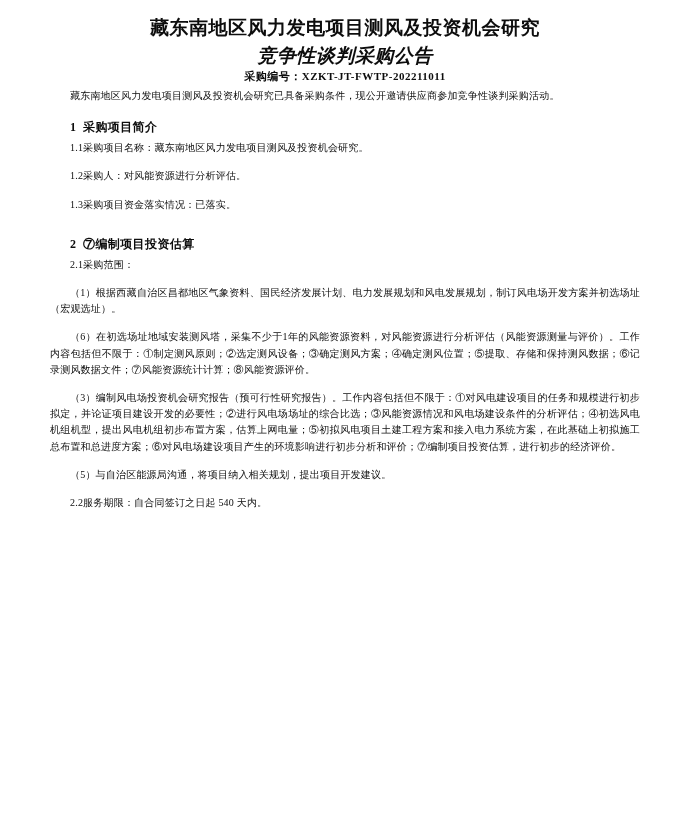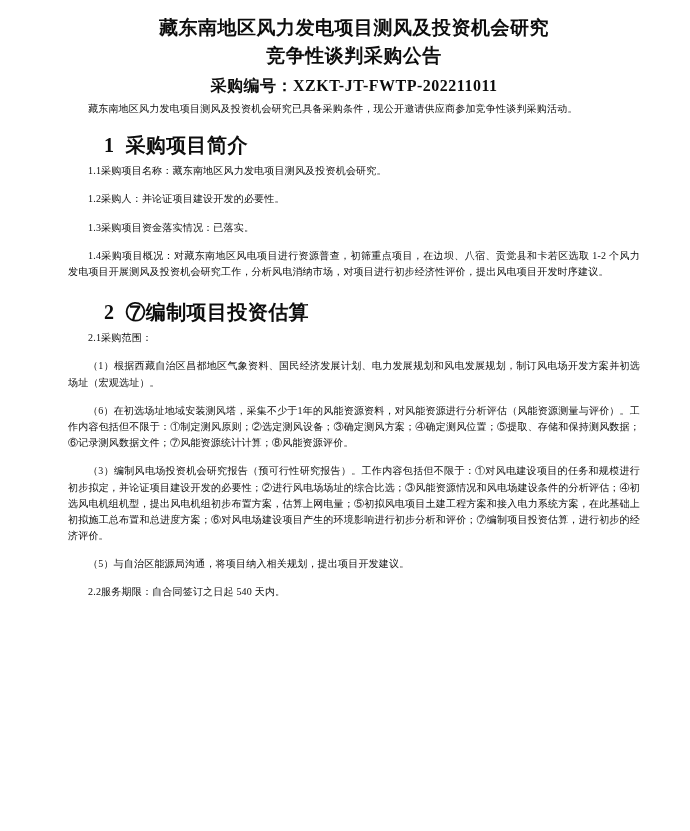--- a/index.html
+++ b/index.html
@@ -11,55 +11,55 @@
     width: 690px;
     height: 831px;
     overflow: hidden;
     font-family: "Liberation Serif", "DejaVu Serif", serif;
     color: #0d0d0d;
   }
   .page {
     width: 690px;
     height: 831px;
     box-sizing: border-box;
-    padding: 14px 46px 0 64px;
+    padding: 14px 46px 0 46px;
     position: relative;
   }
   .doc-title {
     text-align: center;
     font-size: 19px;
     font-weight: bold;
     line-height: 1.45;
     letter-spacing: 0.5px;
     margin: 0;
   }
   .doc-title .line2 {
     display: block;
+    font-style: italic;
   }
   .doc-number {
     text-align: center;
-    font-size: 16px;
+    font-size: 11px;
     font-weight: bold;
     letter-spacing: 0.5px;
-    margin-top: 7px;
     margin-bottom: 3px;
   }
   p.body-text {
     font-size: 10px;
     line-height: 1.62;
     margin: 4px;
     text-align: justify;
     text-justify: inter-ideograph;
     letter-spacing: 0.2px;
   }
   p.indent2 {
     text-indent: 2em;
   }
   .section-heading {
-    font-size: 20px;
+    font-size: 12px;
     font-weight: bold;
     margin: 7px 0 2px 0;
     text-indent: 2em;
     letter-spacing: 0.4px;
   }
   .section-heading .num {
     margin-right: 0.55em;
   }
   .gap-sm { height: 4px; }
 </style>
@@ -78,25 +78,24 @@
   <p class="body-text indent2">藏东南地区风力发电项目测风及投资机会研究已具备采购条件，现公开邀请供应商参加竞争性谈判采购活动。</p>
 
   <div class="gap-sm"></div>
 
   <div class="section-heading">
     <span class="num">1</span><span>采购项目简介</span>
   </div>
 
   <p class="body-text indent2">1.1采购项目名称：藏东南地区风力发电项目测风及投资机会研究。</p>
   <div class="gap-sm"></div>
-  <p class="body-text indent2">1.2采购人：并论证项目建设开发的必要性。</p>
+  <p class="body-text indent2">1.2采购人：对风能资源进行分析评估。</p>
   <div class="gap-sm"></div>
   <p class="body-text indent2">1.3采购项目资金落实情况：已落实。</p>
   <div class="gap-sm"></div>
-  <p class="body-text indent2">1.4采购项目概况：对藏东南地区风电项目进行资源普查，初筛重点项目，在边坝、八宿、贡觉县和卡若区选取 1-2 个风力发电项目开展测风及投资机会研究工作，分析风电消纳市场，对项目进行初步经济性评价，提出风电项目开发时序建议。</p>
   <div class="gap-sm"></div>
 
   <div class="gap-sm"></div>
 
   <div class="section-heading">
     <span class="num">2</span><span>⑦编制项目投资估算</span>
   </div>
 
   <p class="body-text indent2">2.1采购范围：</p>
   <div class="gap-sm"></div>

